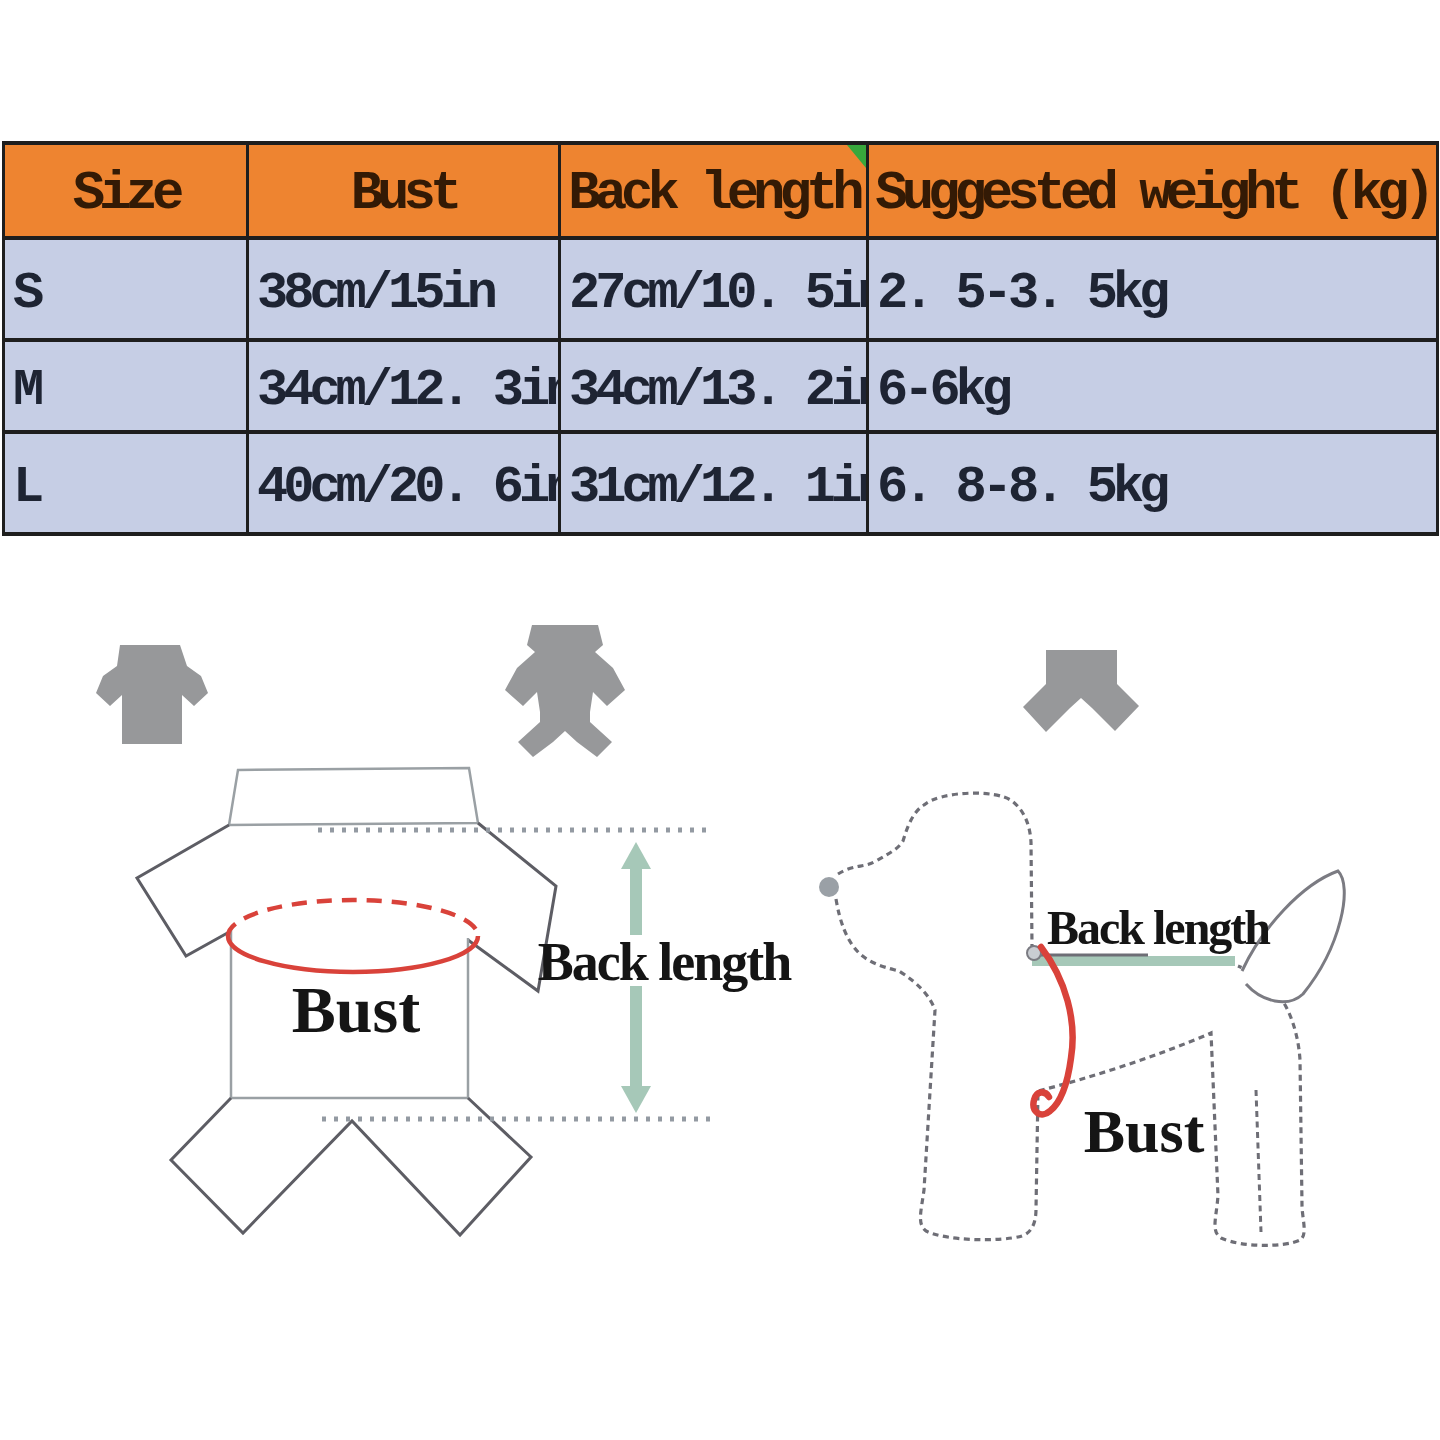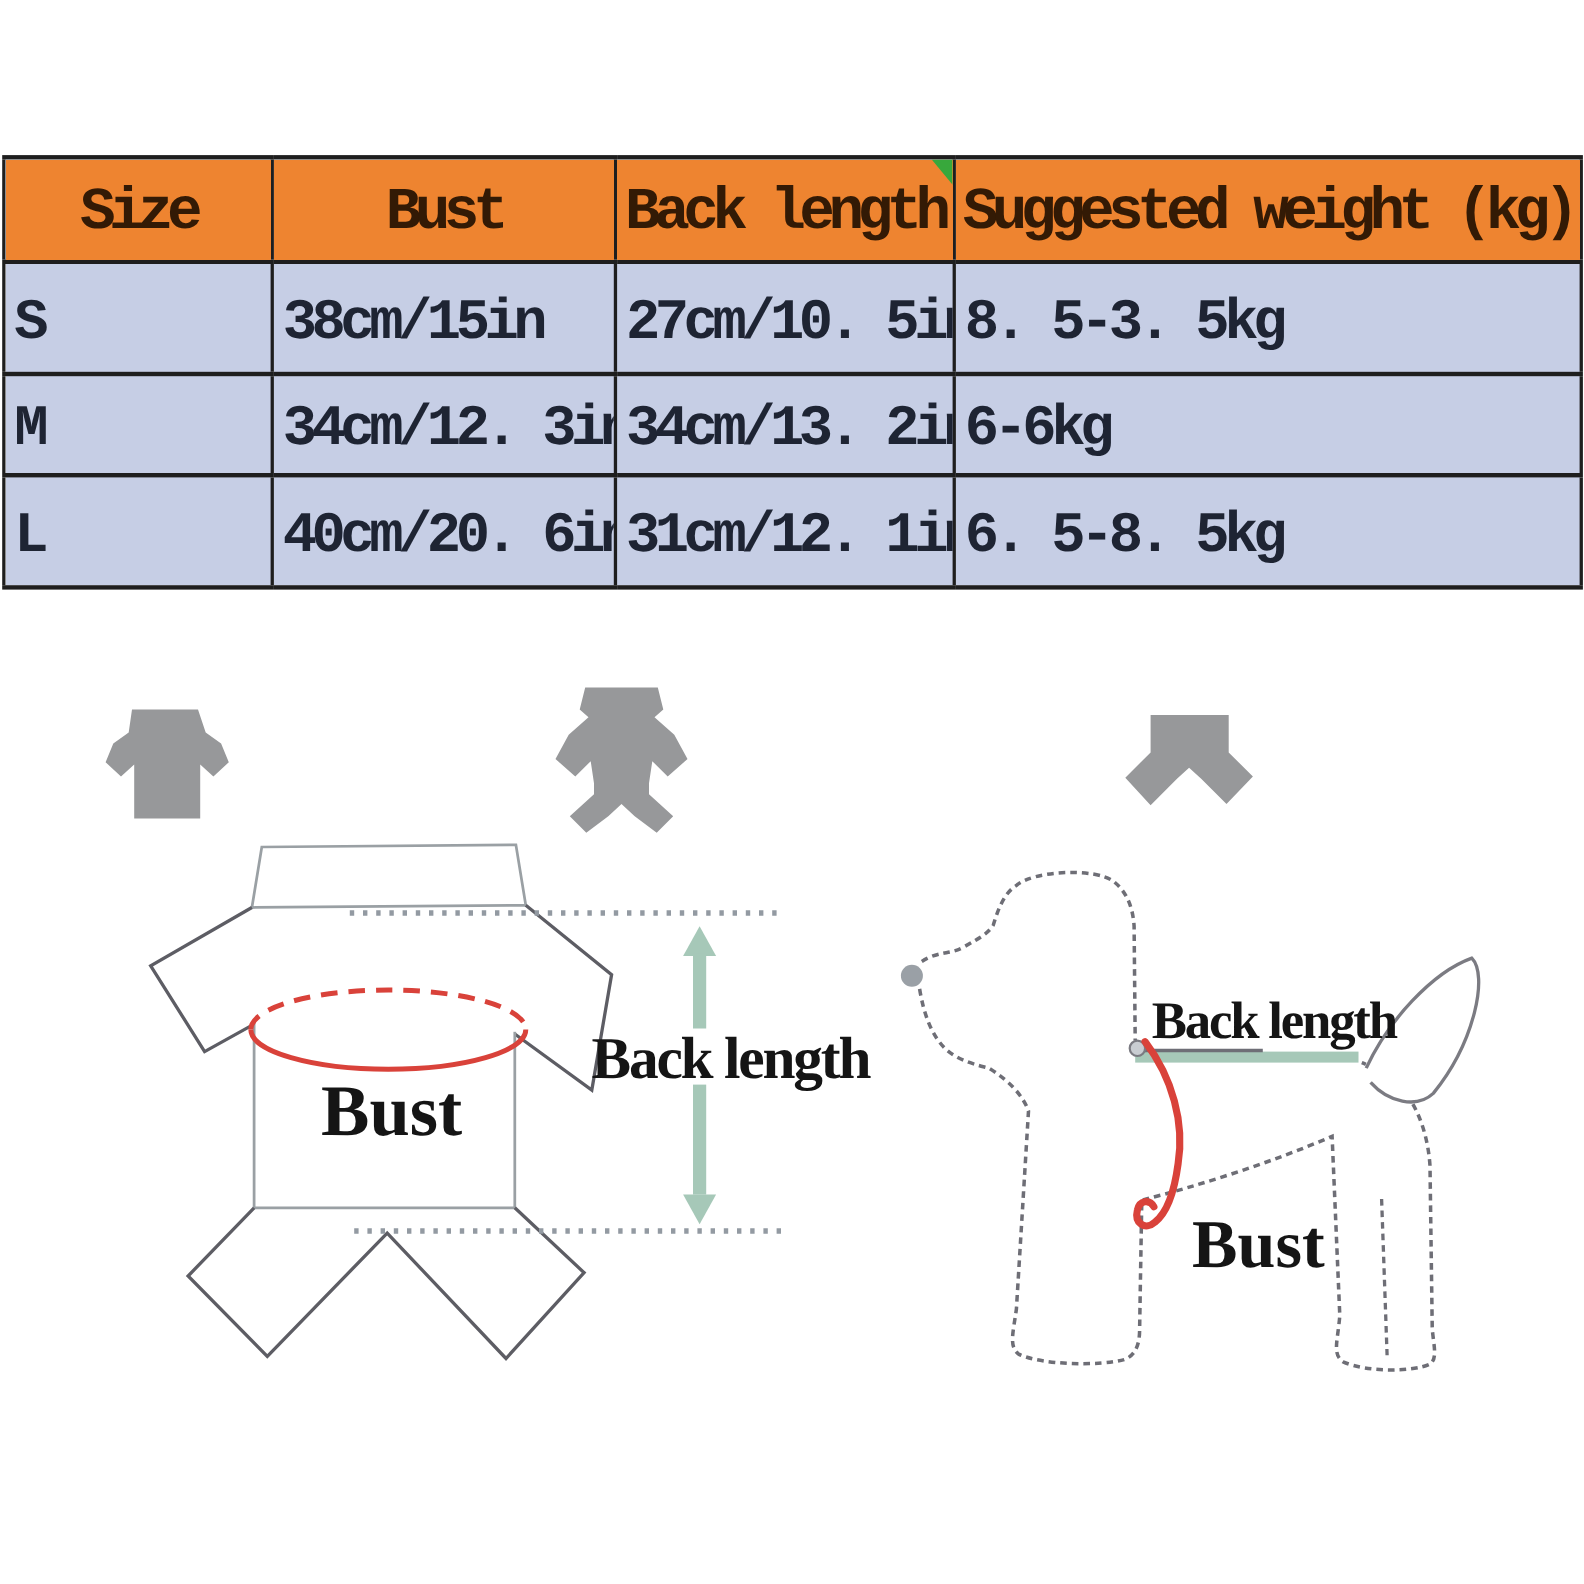--- a/index.html
+++ b/index.html
@@ -47,33 +47,33 @@
           <tr>
         <th>Size</th>
         <th>Bust</th>
         <th><span>Back length</span><span class="corner-flag"></span></th>
         <th>Suggested weight (kg)</th>
       </tr>
       <tr class="row-s">
         <td>S</td>
         <td>38cm/15in</td>
         <td>27cm/10. 5in</td>
-        <td>8. 5-3. 5kg</td>
+        <td>2. 5-3. 5kg</td>
       </tr>
       <tr class="row-m">
         <td>M</td>
         <td>34cm/12. 3in</td>
         <td>34cm/13. 2in</td>
         <td>6-6kg</td>
       </tr>
       <tr class="row-l">
         <td>L</td>
         <td>40cm/20. 6in</td>
         <td>31cm/12. 1in</td>
-        <td>6. 5-8. 5kg</td>
+        <td>6. 8-8. 5kg</td>
       </tr>
     </tbody>
       </table>
   </div>
 
   <svg id="diagram-svg" viewBox="0 0 1440 1440">
 
     <g>
       <polygon fill="#97989a" points="120,645 180,645 187,666 201,676 208,693 194,706 182,695 182,744 122,744 122,695 110,706 96,693 103,676 117,666"></polygon>
       <polygon fill="#97989a" points="532,625 598,625 603,645 595,652 613,668 625,690 607,706 593,692 590,712 590,722 612,742 597,757 577,742 565,731 553,742 533,757 518,742 540,722 540,712 537,692 523,706 505,690 517,668 535,652 527,645"></polygon>

